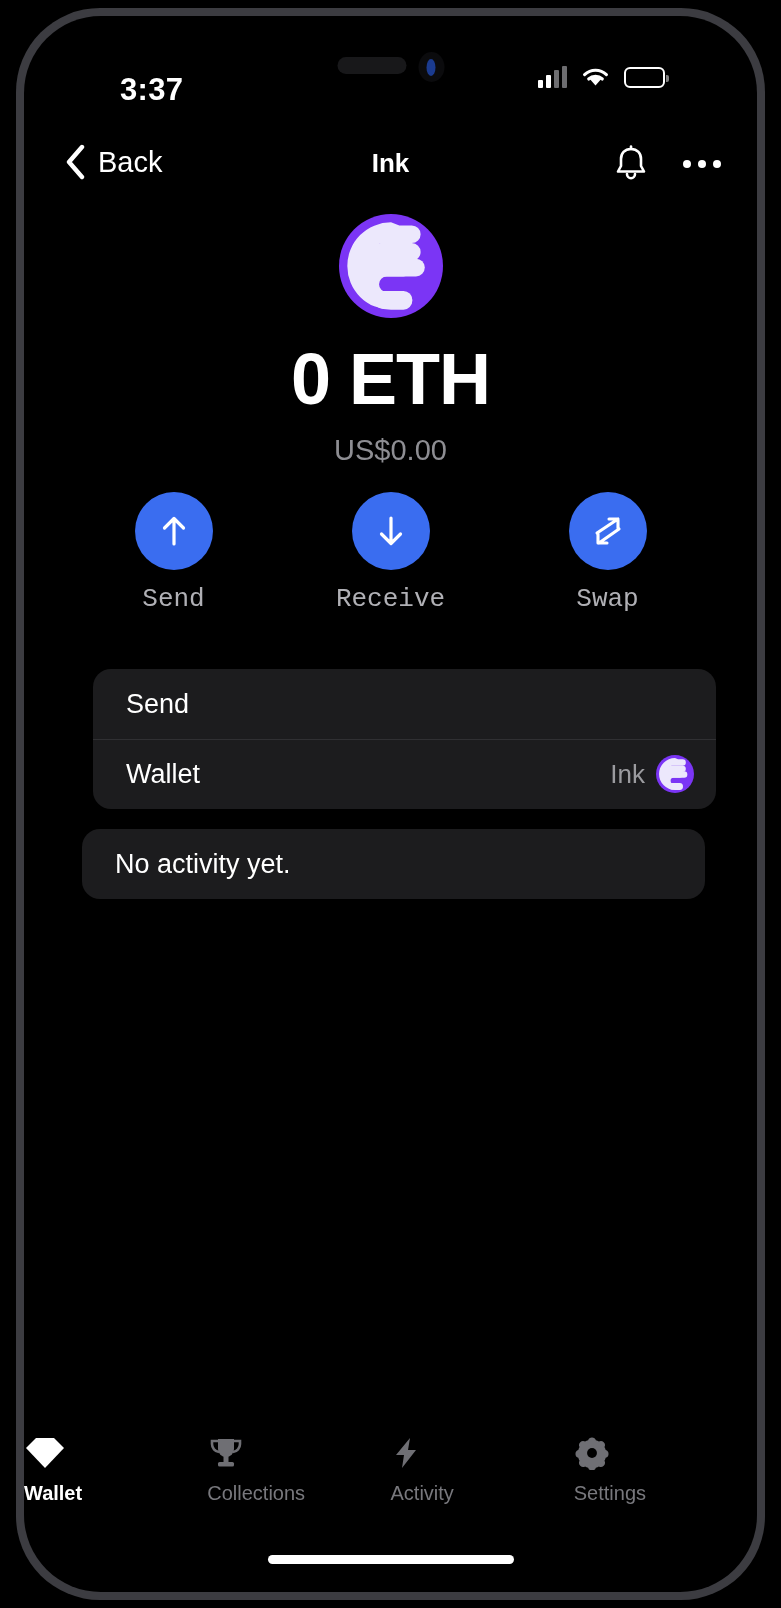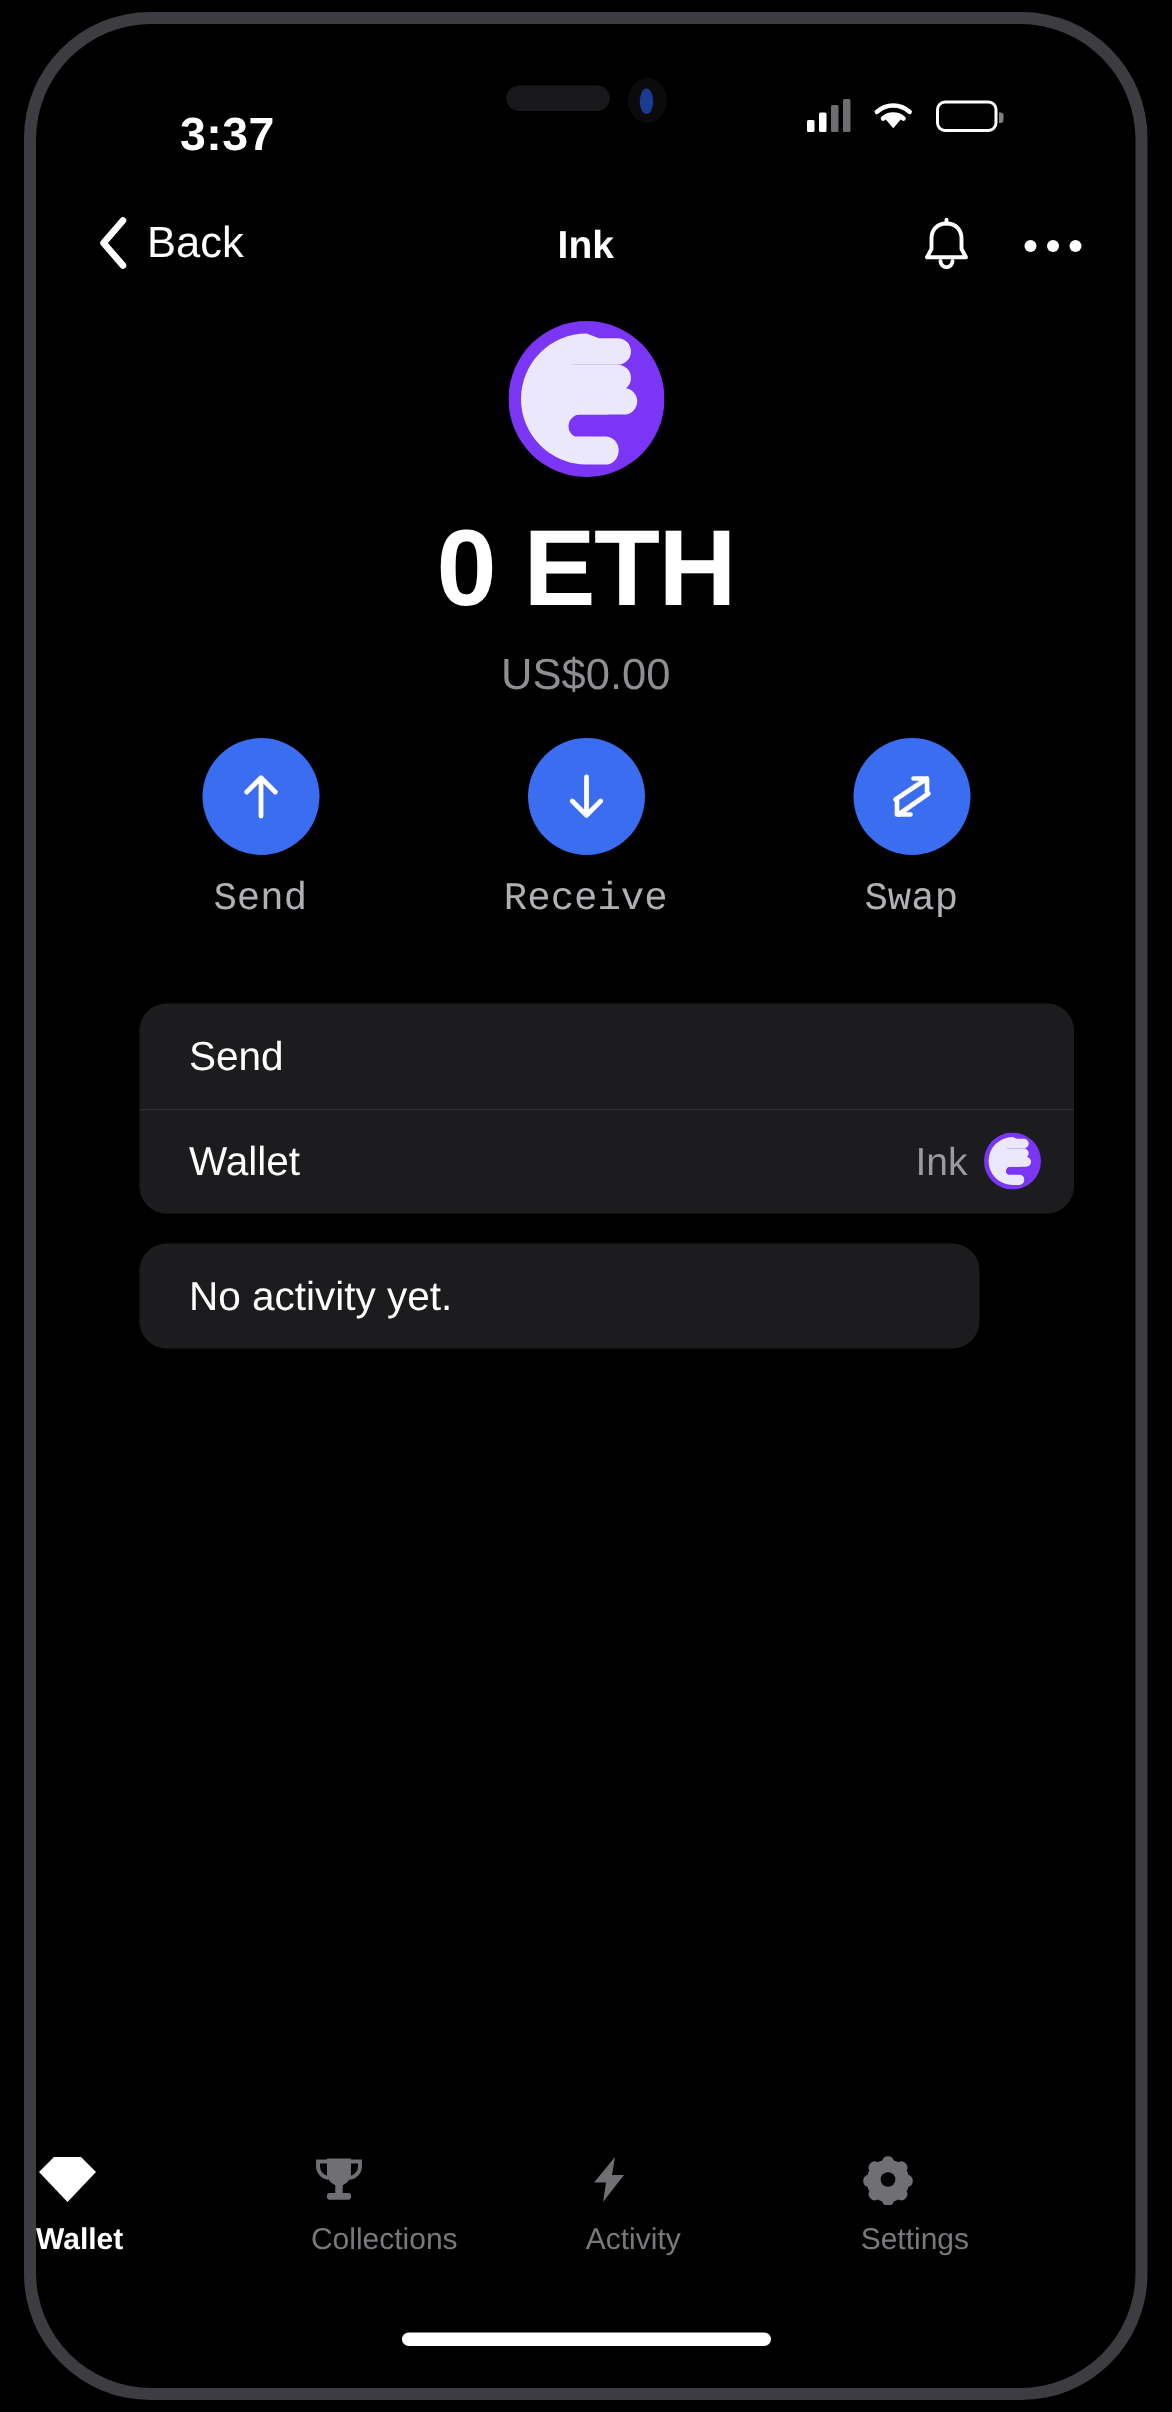--- a/index.html
+++ b/index.html
@@ -156,22 +156,22 @@
   }
   .info-value{ color:#9b9b9f; font-size:26px; }
   .info-delta{ color:#f4352e; font-size:26px; }
   .chev{
     color:#8a8a8e; font-size:28px; line-height:1; margin-left:3px;
   }
   #network-logo-small{ width:38px; height:38px; }
 
   
   #activity-card{
-    position:absolute; left:69px; top:813px;
-    width:560px; height:70px;
+    position:absolute; left:58px; top:813px;
+    width:623px; height:70px;
     background:#1c1c1e; border-radius:18px;
     display:flex; align-items:center; padding-left:33px;
   }
   #activity-empty-text{ color:#fff; font-size:27px; }
 
   
   #tab-bar{
     position:absolute; left:0; right:0; bottom:70px;
     height:92px;
     display:flex;

